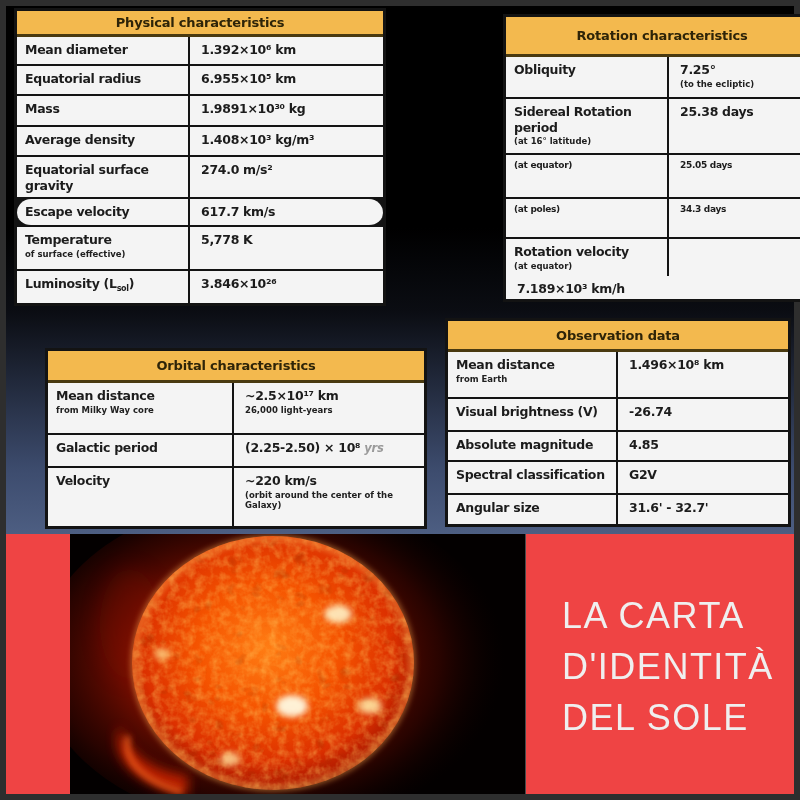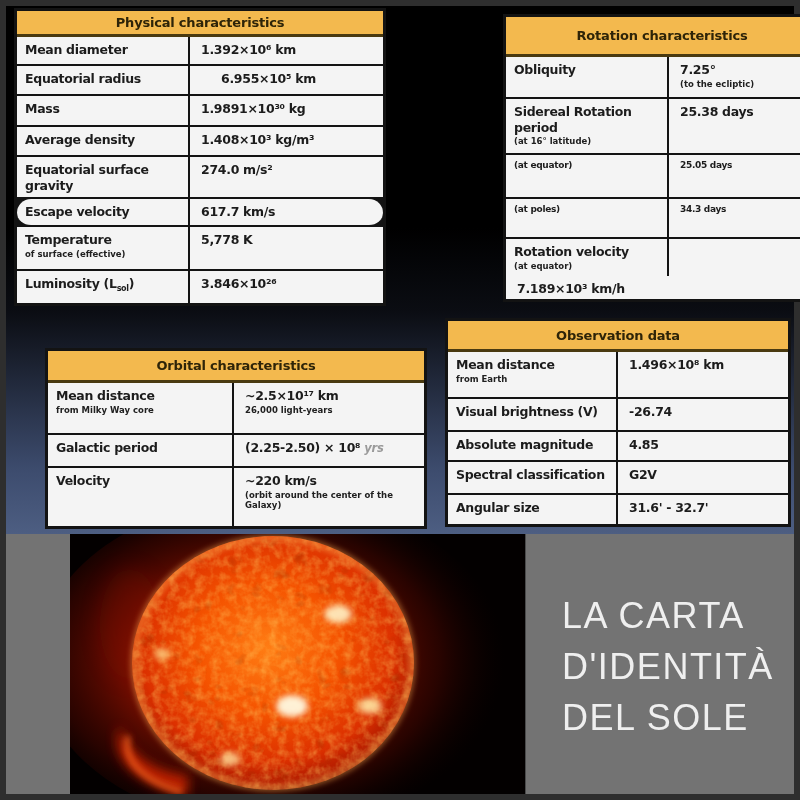--- a/index.html
+++ b/index.html
@@ -26,21 +26,21 @@
   .cell{padding:5px 8px;box-sizing:border-box;}
   .cell.label{border-right:2px solid #131313;flex:none;width:var(--lw);}
   .cell.value{flex:1;padding-left:11px;}
   .main{font-size:12.5px;font-weight:bold;color:#1c1c1c;letter-spacing:-0.3px;line-height:1.25;display:block;}
   .sub{display:block;font-size:8.5px;font-weight:bold;color:#202020;margin-top:1px;letter-spacing:0;line-height:1.2;}
   .small-label .main{font-size:9px;}
   .faint{color:#9a9a9a;font-style:italic;font-weight:bold;font-size:11.5px;}
   .subscript{font-size:8px;vertical-align:-3px;}
 
   
-  .footer{position:absolute;left:0;top:528px;width:788px;height:260px;background:#737373;}
+  .footer{position:absolute;left:0;top:528px;width:788px;height:260px;background:#ef4444;}
   .photo{position:absolute;left:64px;top:0;width:455px;height:260px;border-right:1px solid #4a4a4a;}
   .caption{
     position:absolute;left:556px;top:56px;width:235px;
     color:#efefef;font-family:"Liberation Sans",sans-serif;font-weight:300;
     font-size:36px;letter-spacing:1.5px;line-height:51px;white-space:nowrap;
   }
 </style>
 </head>
 <body>
 
@@ -51,21 +51,21 @@
     <section class="tbl" style="left:8px;top:2px;width:372px;--lw:173px;">
       <div class="tbl-title" style="height:26px;">Physical characteristics</div>
       <div class="row" style="height:29px;">
         <div class="cell label">
             <span class="main">Mean diameter</span>
           </div>
         <div class="cell value">
             <span class="main">1.392×10⁶ km</span>
           </div>
       </div>
-      <div class="row" style="height:30px;gap:20px;">
+      <div class="row" style="height:30px;">
         <div class="cell label">
             <span class="main">Equatorial radius</span>
           </div>
         <div class="cell value">
             <span class="main">6.955×10⁵ km</span>
           </div>
       </div>
       <div class="row" style="height:31px;">
         <div class="cell label">
             <span class="main">Mass</span>

